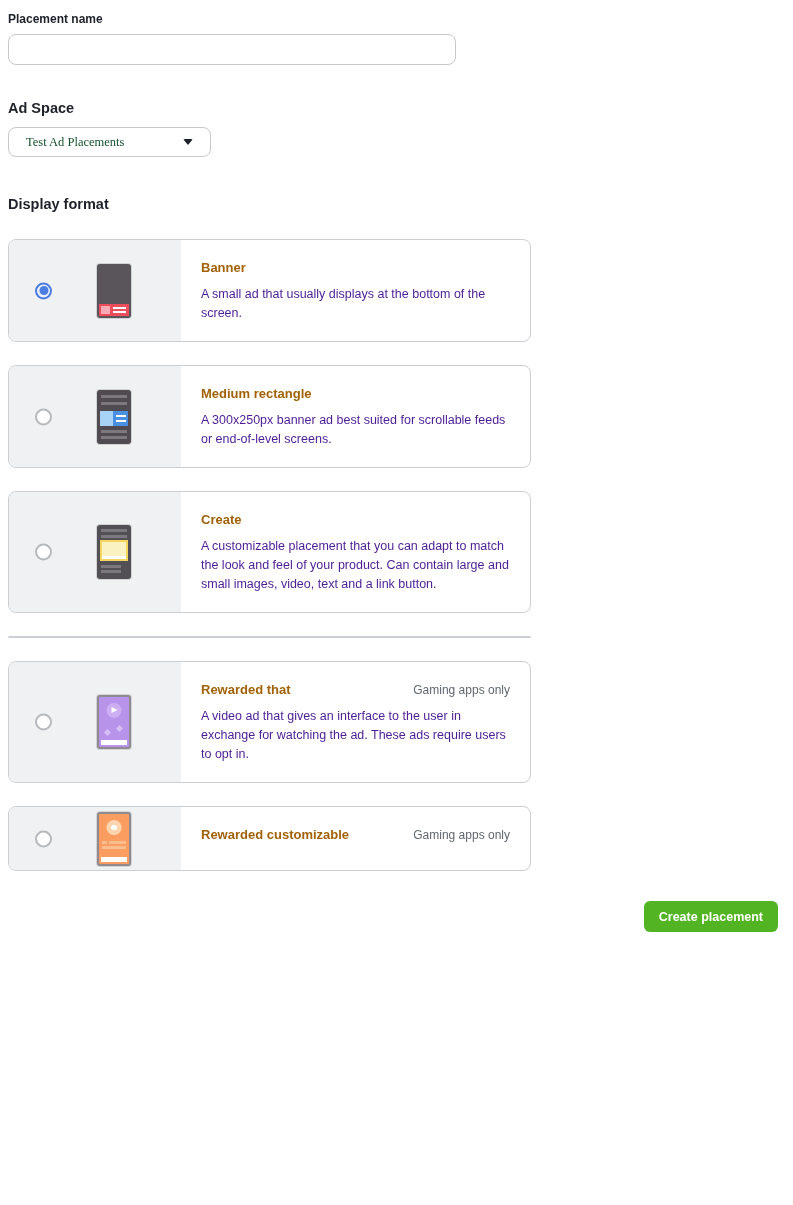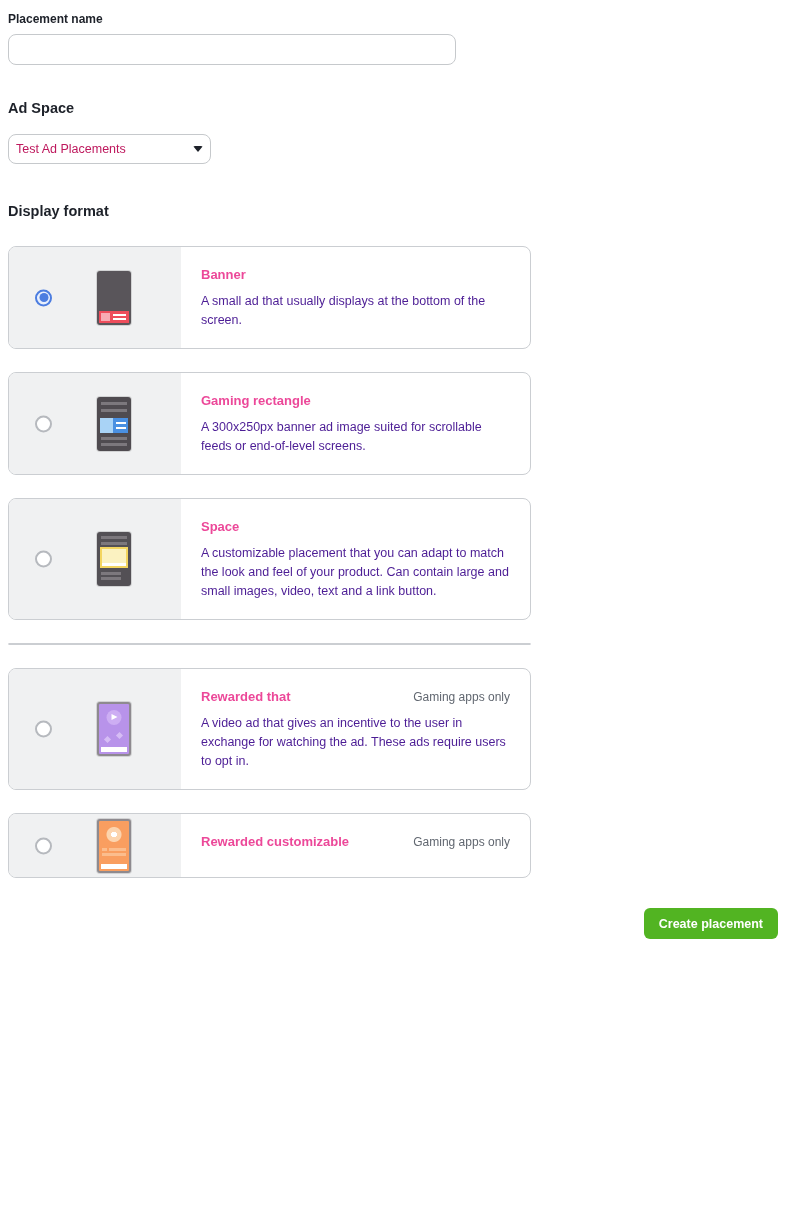--- a/index.html
+++ b/index.html
@@ -28,36 +28,37 @@
     font-size: 12.5px;
     padding: 0 10px;
     outline: none;
     display: block;
   }
   .section-heading {
     font-size: 14.5px;
     font-weight: 700;
     color: #1d2129;
   }
-  .heading-adspace { margin-top: 35px; margin-bottom: 18px; }
+  .heading-adspace { margin-top: 35px; margin-bottom: 11px; }
   .heading-display { margin-top: 39px; margin-bottom: 27px; }
 
   .select-box {
     width: 203px;
     height: 30px;
     border: 1px solid #c6c9cc;
     border-radius: 8px;
     background: #fff;
     display: flex;
     align-items: center;
     justify-content: space-between;
-    padding: 0 7px;
+    padding: 0 17px;
     cursor: pointer;
     font-size: 12.5px;
-    color: #be185d;
+    color: #14532d;
+    font-family: Liberation Serif, serif;
   }
   .caret-down {
     width: 0; height: 0;
     border-left: 5px solid transparent;
     border-right: 5px solid transparent;
     border-top: 6px solid #1d2129;
     border-radius: 2px;
   }
 
   
@@ -100,21 +101,21 @@
     background: #4c7de0;
   }
 
   .card-right { flex: 1; padding: 20px 20px 18px 20px; }
   .title-row {
     display: flex;
     align-items: baseline;
     justify-content: space-between;
     margin-bottom: 10px;
   }
-  .format-title { font-size: 13px; font-weight: 700; color: #ec4899; }
+  .format-title { font-size: 13px; font-weight: 700; color: #a16207; }
   .format-badge { font-size: 12px; color: #616770; font-weight: 400; }
   .format-desc { font-size: 12.5px; line-height: 19px; color: #4c1d95; max-width: 320px; }
 
   
   .phone {
     position: absolute;
     left: 88px; top: 50%;
     transform: translateY(-50%);
     width: 34px; height: 54px;
     border-radius: 3px;
@@ -257,40 +258,40 @@
       <span class="radio"></span>
       <span class="phone phone-medium-rectangle">
         <i class="p1"></i>
             <i class="p2"></i>
             <i class="p3"></i>
             <i class="p4"></i>
       </span>
     </div>
     <div class="card-right">
       <div class="title-row">
-        <span class="format-title">Gaming rectangle</span>
-
-      </div>
-      <div class="format-desc">A 300x250px banner ad image suited for scrollable feeds or end-of-level screens.</div>
+        <span class="format-title">Medium rectangle</span>
+
+      </div>
+      <div class="format-desc">A 300x250px banner ad best suited for scrollable feeds or end-of-level screens.</div>
     </div>
   </div>
 
   <div class="format-card">
     <div class="card-left">
       <span class="radio"></span>
       <span class="phone phone-native">
         <i class="p1"></i>
             <i class="p2"></i>
             <i class="p3"></i>
             <i class="p4"></i>
       </span>
     </div>
     <div class="card-right">
       <div class="title-row">
-        <span class="format-title">Space</span>
+        <span class="format-title">Create</span>
 
       </div>
       <div class="format-desc">A customizable placement that you can adapt to match the look and feel of your product. Can contain large and small images, video, text and a link button.</div>
     </div>
   </div>
 
   <div class="format-card">
     <div class="card-left">
       <span class="radio"></span>
       <span class="phone phone-native-banner">
@@ -310,21 +311,21 @@
             <i class="p2"></i>
             <i class="p3"></i>
             <i class="p4"></i>
       </span>
     </div>
     <div class="card-right">
       <div class="title-row">
         <span class="format-title">Rewarded that</span>
         <span class="format-badge">Gaming apps only</span>
       </div>
-      <div class="format-desc">A video ad that gives an incentive to the user in exchange for watching the ad. These ads require users to opt in.</div>
+      <div class="format-desc">A video ad that gives an interface to the user in exchange for watching the ad. These ads require users to opt in.</div>
     </div>
   </div>
 
   <div class="format-card">
     <div class="card-left">
       <span class="radio"></span>
       <span class="phone phone-rewarded-interstitial">
         <i class="p1"></i>
             <i class="p2"></i>
             <i class="p3"></i>

